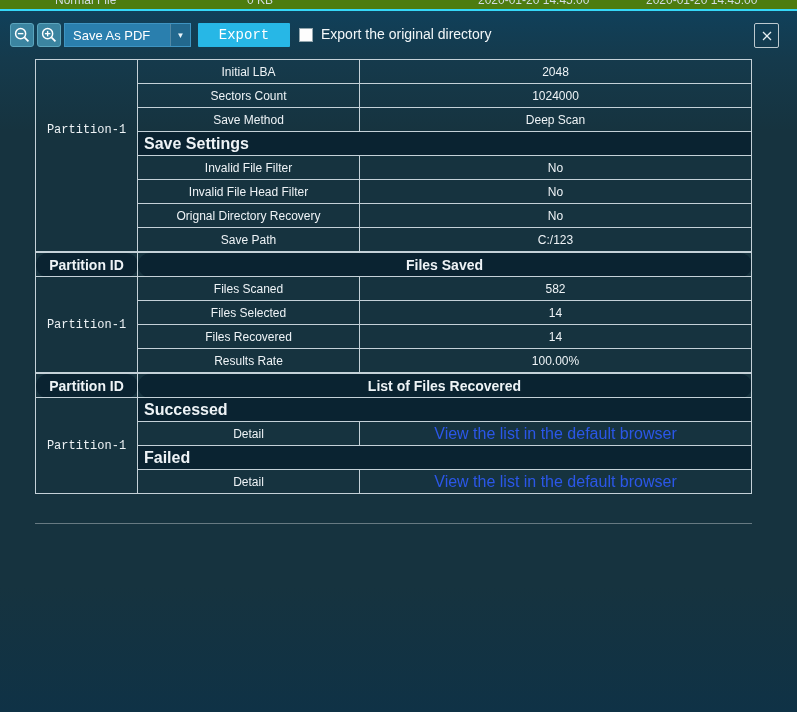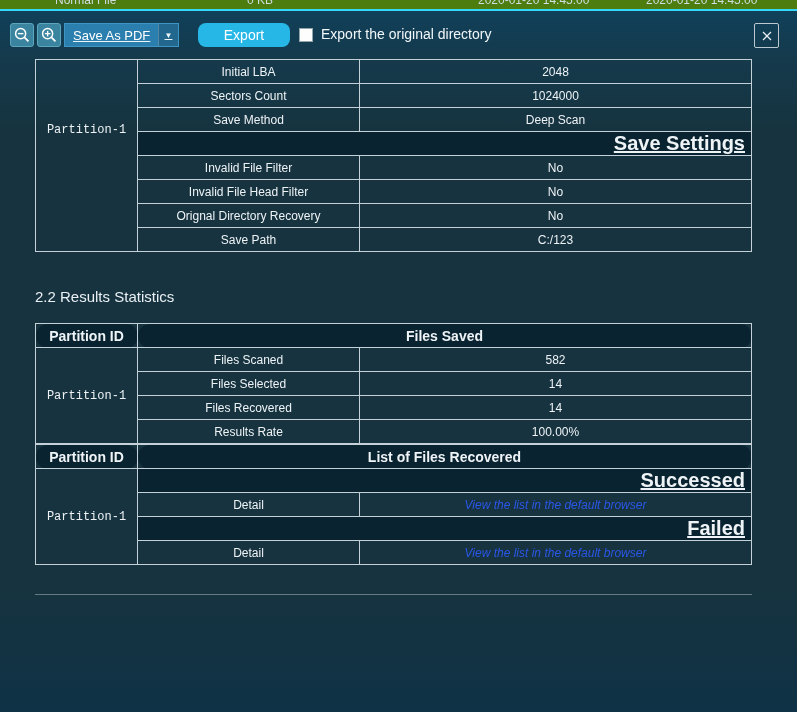--- a/index.html
+++ b/index.html
@@ -36,36 +36,36 @@
   .toolbar { position:absolute; top:0; left:0; right:0; height:48px; }
   .tool-btn {
     position:absolute; top:12px; width:24px; height:24px;
     background:#3b84a0; border:1px solid #5ba5bd; border-radius:3px;
     display:flex; align-items:center; justify-content:center;
     cursor:pointer; padding:0;
   }
   .zoom-out { left:10px; }
   .zoom-in  { left:37px; }
   .dropdown {
-    position:absolute; left:64px; top:12px; width:115px; height:24px;
+    position:absolute; left:64px; top:12px; width:127px; height:24px;
     background:#2a7fae; border:1px solid #3e94c2;
-    display:flex; align-items:center; cursor:pointer;text-decoration:underline;
+    display:flex; align-items:center; cursor:pointer;
   }
   .dropdown .dd-text {
     flex:1; font-size:13px; color:#ffffff; padding-left:8px; white-space:nowrap; overflow:hidden;
   }
   .dropdown .dd-arrow {
     width:20px; height:100%; display:flex; align-items:center; justify-content:center;
     font-size:8px; color:#eaf5fa; background:rgba(0,0,0,0.18);
     border-left:1px solid rgba(255,255,255,0.22);
   }
   .export-btn {
     position:absolute; left:198px; top:12px; width:92px; height:24px;
-    background:#27b7e6; border:none; border-radius:8px;
-    color:#ffffff; font-size:14px; font-family:Liberation Sans, sans-serif;
+    background:#27b7e6; border:none; border-radius:1px;
+    color:#ffffff; font-size:14px; font-family:Liberation Mono, monospace;
     cursor:pointer;
   }
   .checkbox {
     position:absolute; left:299px; top:17px; width:14px; height:14px;
     background:#fdfdfd; border:1px solid #93a6ae; cursor:pointer;
   }
   .cb-label {
     position:absolute; left:321px; top:15px; font-size:14px; color:#f2f7f9; white-space:nowrap;
   }
   .close-btn {
@@ -83,25 +83,25 @@
     font-size:12px; font-weight:400; color:#eef3f6;
     height:24px; padding:0 6px; text-align:center;
     overflow:hidden; white-space:nowrap;
   }
   col.c-part  { width:102px; }
   col.c-label { width:222px; }
   .hdr {
     background:#0a2331; font-weight:700; font-size:14px; text-align:center;border-radius:12px;
   }
   .sub-hdr {
-    background:#0a2331; font-weight:700; font-size:20px; text-align:right;text-decoration:underline;
+    background:#0a2331; font-weight:700; font-size:16px; text-align:left;
   }
   td.part-cell { text-align:center; vertical-align:middle;font-family:Liberation Mono, monospace; }
   td.part-raised { padding-bottom:52px; }
-  td.link-cell a { color:#2b57e8; text-decoration:none; font-size:12px; cursor:pointer;font-style:italic; }
+  td.link-cell a { color:#2b57e8; text-decoration:none; font-size:16px; cursor:pointer; }
 
   .section-heading {
     font-size:15px; color:#e9eff3; font-weight:400;
     margin:36px 0 18px 0;
   }
   .divider {
     margin-top:29px; height:1px; width:717px;
     background:rgba(255,255,255,0.35);
   }
 </style>
@@ -189,21 +189,20 @@
         <td>Orignal Directory Recovery</td>
         <td>No</td>
       </tr>
       <tr>
         <td>Save Path</td>
         <td>C:/123</td>
       </tr>
     </tbody>
       </table>
 
-    <div class="section-heading">2.2 Results Statistics</div>
 
     <table>
       <colgroup>
           <col class="c-part">
           <col class="c-label">
           <col>
         </colgroup>
       <tbody>
           <tr>
         <td class="hdr">Partition ID</td>

